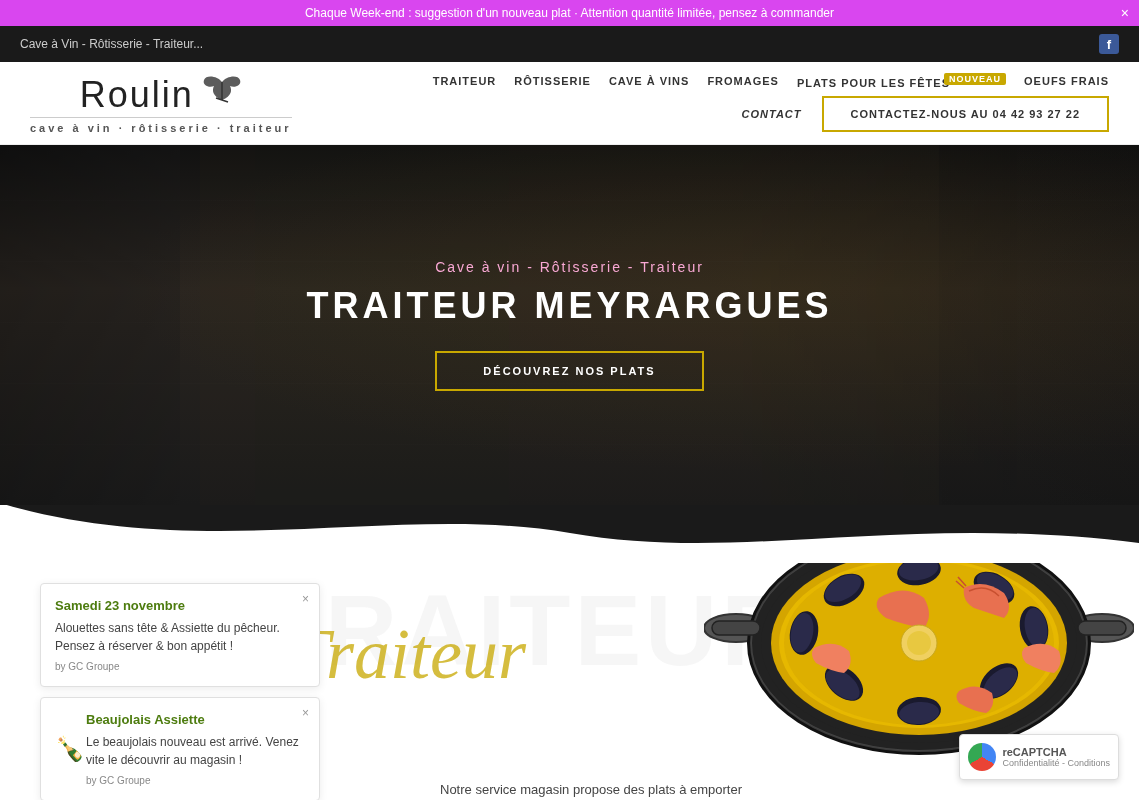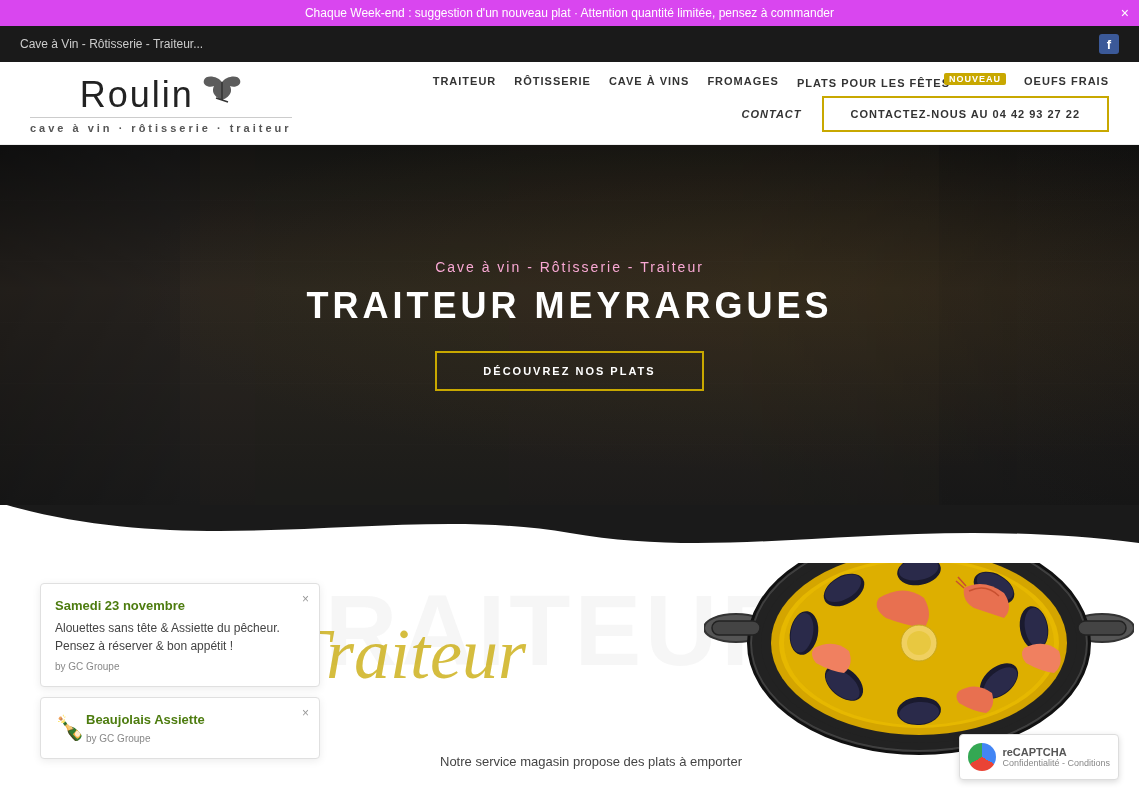--- a/index.html
+++ b/index.html
@@ -426,20 +426,21 @@
       <span class="close-x">×</span>
       <div class="notif-date">Samedi 23 novembre</div>
       <div class="notif-body">Alouettes sans tête &amp; Assiette du pêcheur. Pensez à réserver &amp; bon appétit !</div>
       <div class="notif-by">by GC Groupe</div>
     </div>
 
     <div class="notification-card notif-with-icon">
       <span class="close-x">×</span>
       <span class="notif-wine-icon" style="font-size:24px;">🍾</span>
       <div class="notif-date">Beaujolais Assiette</div>
+      <div class="notif-body">Le beaujolais nouveau est arrivé. Venez vite le découvrir au magasin !</div>
       <div class="notif-by">by GC Groupe</div>
     </div>
   </div>
 
   <div class="info-text-col" style="margin-left:80px;z-index:2;padding-top:160px;">
     <p>
       <span>Notre service magasin propose des plats à emporter</span><br>
     </p>
   </div>
 

